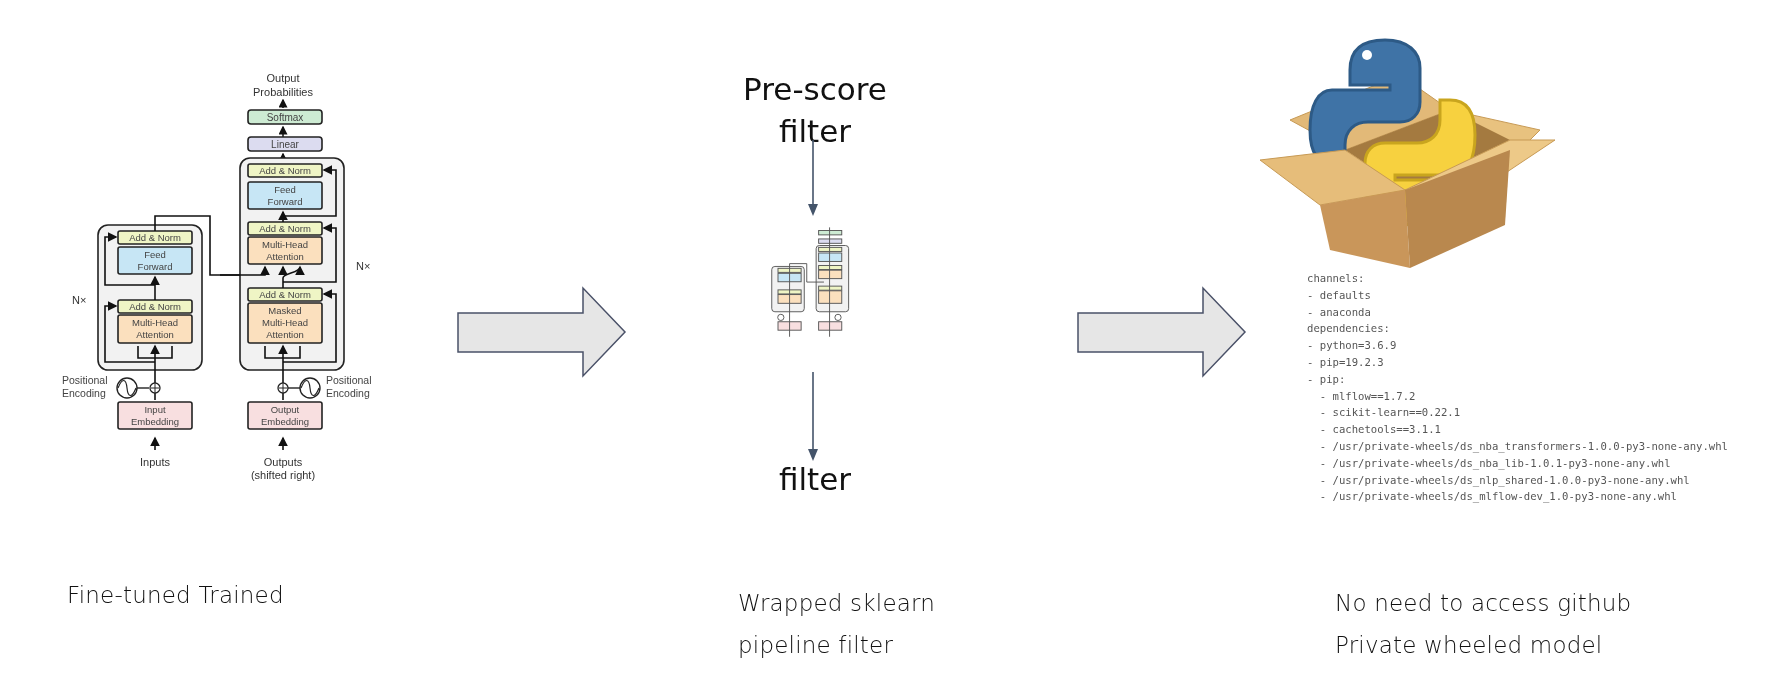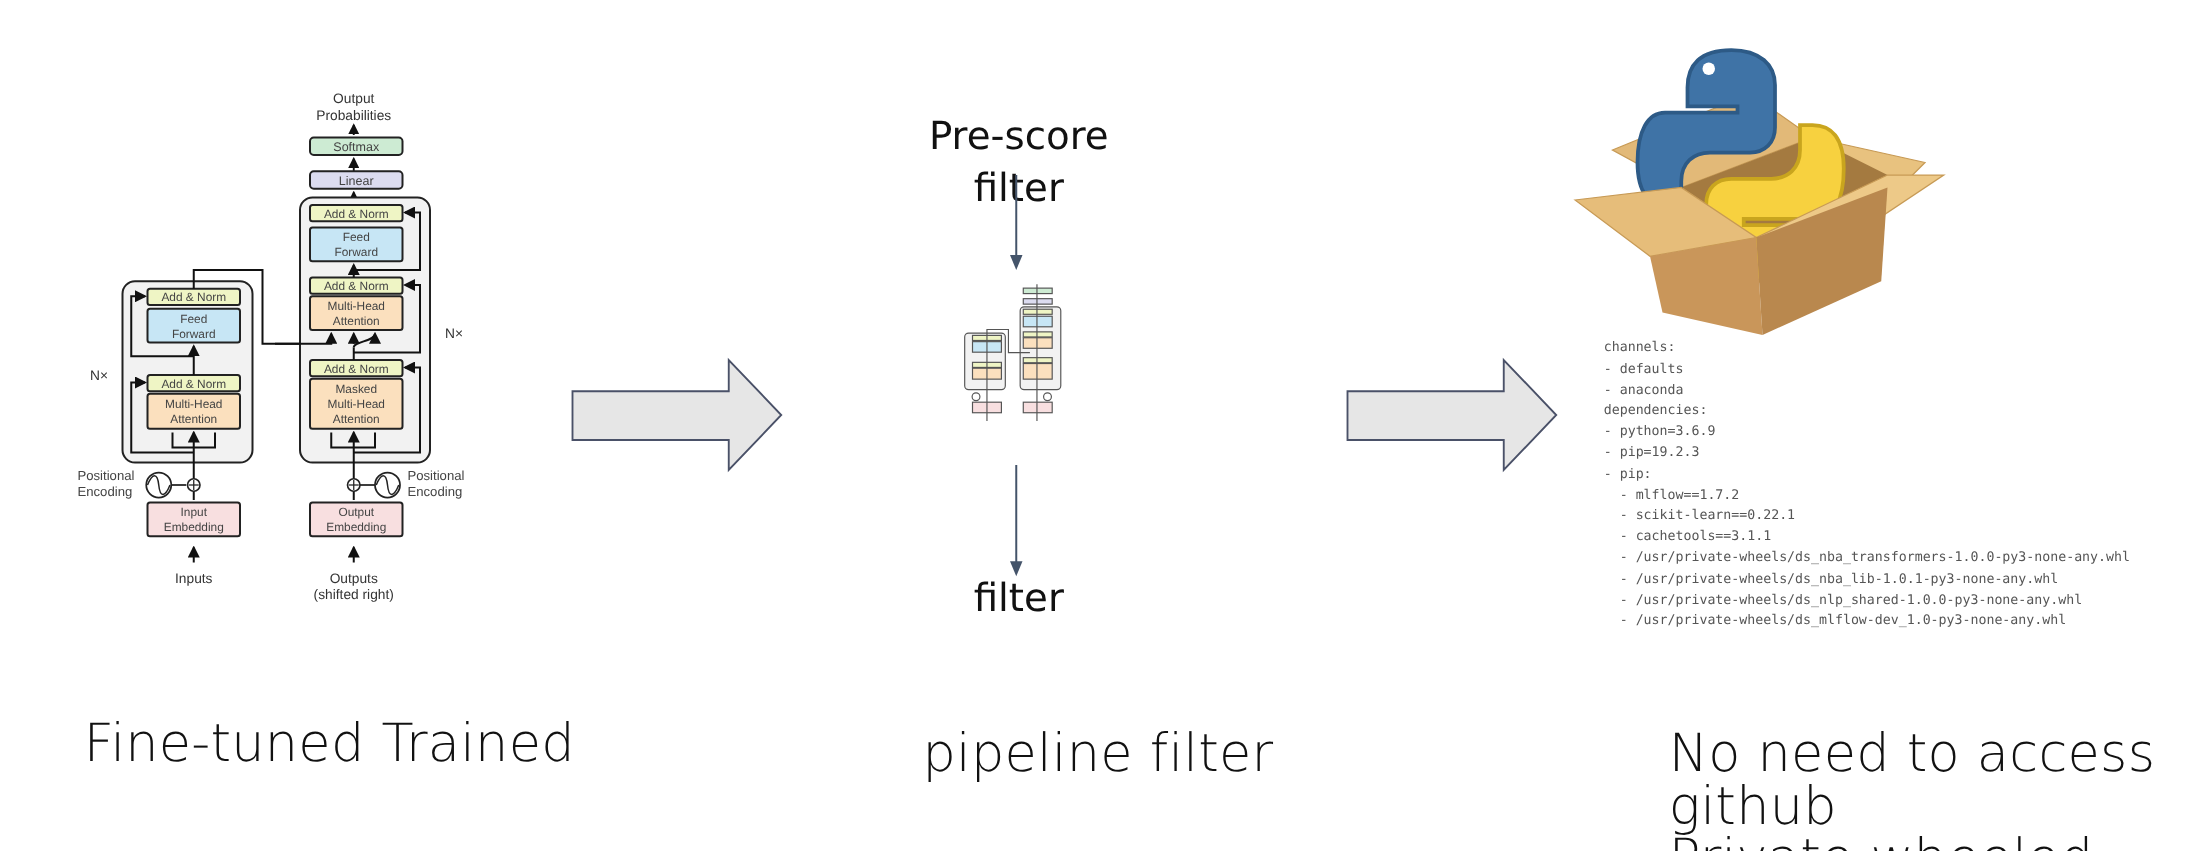--- a/index.html
+++ b/index.html
@@ -1,21 +1,21 @@
 <!DOCTYPE html>
 <html><head>
 <meta charset="utf-8">
 <style>
   html, body { margin: 0; padding: 0; background: #ffffff; }
   body { width: 1766px; height: 681px; position: relative; overflow: hidden; font-family: "DejaVu Sans", sans-serif; }
   .abs { position: absolute; }
-  .caption { font-family: "DejaVu Sans", sans-serif; font-size: 42px; color: #111; line-height: 42px; font-weight: 300; letter-spacing: 0.2px; }
+  .caption { font-family: "DejaVu Sans", sans-serif; font-size: 23px; color: #111; line-height: 42px; font-weight: 300; letter-spacing: 0.2px; }
   .label-big { font-family: "DejaVu Sans", sans-serif; font-size: 31px; color: #111; line-height: 42px; text-align: center; }
   .tf text { font-family: "Liberation Sans", sans-serif; }
-  .code { font-family: "DejaVu Sans Mono", monospace; font-size: 10.6px; color: #555; line-height: 16.8px; white-space: pre; }
+  .code { font-family: "DejaVu Sans Mono", monospace; font-size: 10.6px; color: #555; line-height: 16.8px; white-space: pre; margin-left: 24px; }
 </style>
 </head>
 <body>
 
 <svg class="abs tf" style="left:60px; top:70px;" width="340" height="480" viewBox="0 0 340 480">
   <defs>
     <marker id="ah" markerWidth="6" markerHeight="6" refX="5" refY="3" orient="auto">
       <path d="M0,0 L6,3 L0,6 z" fill="#111"></path>
     </marker>
   </defs>
@@ -155,21 +155,21 @@
 </svg>
 
 <div class="abs caption" style="left:67px; top:574px;">
   <div>Fine-tuned Trained</div>
 </div>
 
 <svg class="abs" style="left:455px; top:285px;" width="175" height="95" viewBox="0 0 175 95">
   <path d="M3,28 L128,28 L128,3 L170,47 L128,91 L128,67 L3,67 Z" fill="#e6e6e6" stroke="#4a5168" stroke-width="1.5"></path>
 </svg>
 
-<div class="abs label-big" style="left:710px; top:68px; width:210px;margin-top:20px;">
+<div class="abs label-big" style="left:710px; top:68px; width:210px;">
   <div>Pre-score</div>
   <div>filter</div>
 </div>
 
 <svg class="abs" style="left:800px; top:140px;" width="30" height="80">
   <line x1="13" y1="0" x2="13" y2="66" stroke="#44546a" stroke-width="1.6"></line>
   <path d="M8,64 L18,64 L13,76 Z" fill="#44546a"></path>
 </svg>
 
 <svg class="abs" style="left:758px; top:218px;" width="110" height="150" viewBox="0 0 340 480">
@@ -201,20 +201,21 @@
 <svg class="abs" style="left:800px; top:372px;" width="30" height="92">
   <line x1="13" y1="0" x2="13" y2="80" stroke="#44546a" stroke-width="1.6"></line>
   <path d="M8,77 L18,77 L13,89 Z" fill="#44546a"></path>
 </svg>
 
 <div class="abs label-big" style="left:710px; top:458px; width:210px;">
   <div>filter</div>
 </div>
 
 <div class="abs caption" style="left:738px; top:582px;">
+  <div>Wrapped sklearn</div>
   <div>pipeline filter</div>
 </div>
 
 <svg class="abs" style="left:1075px; top:285px;" width="175" height="95" viewBox="0 0 175 95">
   <path d="M3,28 L128,28 L128,3 L170,47 L128,91 L128,67 L3,67 Z" fill="#e6e6e6" stroke="#4a5168" stroke-width="1.5"></path>
 </svg>
 
 <svg class="abs" style="left:1250px; top:30px;" width="310" height="245" viewBox="0 0 310 245">
 
   <polygon points="40,90 150,45 200,80 95,120" fill="#e2b978" stroke="#c79a55" stroke-width="1"></polygon>

